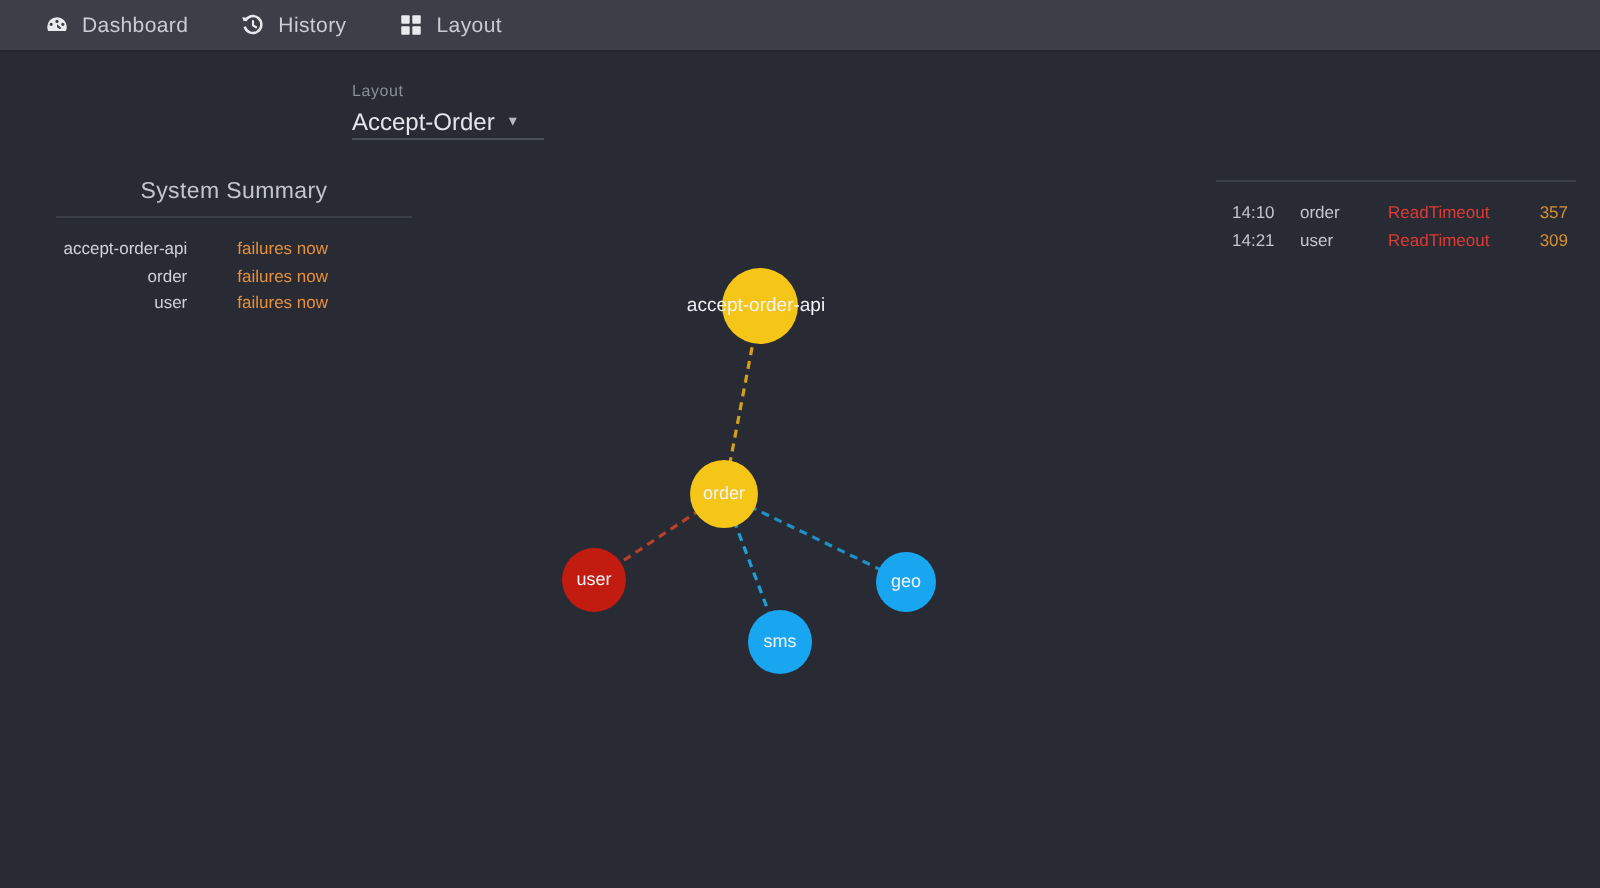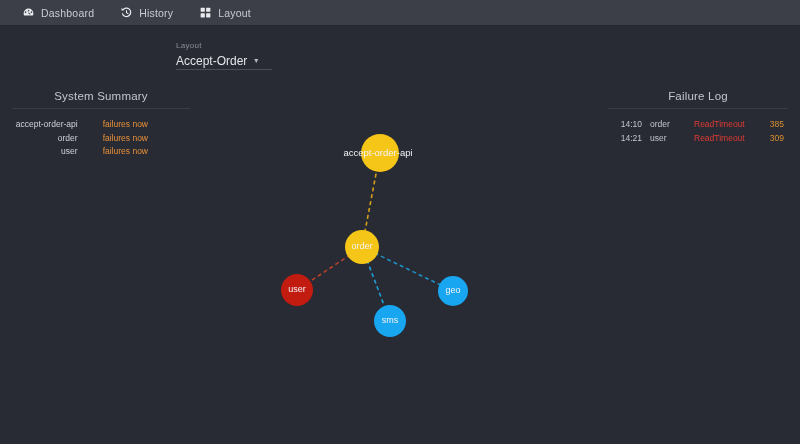--- a/index.html
+++ b/index.html
@@ -42,34 +42,34 @@
   .layout-select .caret { margin-left: 7px; color: #b6b9c0; font-size: 8px; line-height: 1; }
 
   
   .panel { position: absolute; }
   .panel-title {
     text-align: center; color: #c3c6cc; font-size: 11.5px;
     padding-bottom: 6px; letter-spacing: .2px;
   }
   .panel-rule { height: 1px; background: #393d46; margin-bottom: 9px; }
 
-  #summary-panel { left: 12px; top: 90px; width: 178px; }
+  #summary-panel { left: 28px; top: 90px; width: 178px; }
   .sum-row {
     display: flex; justify-content: flex-end; align-items: baseline;
     gap: 6px; font-size: 8.5px; line-height: 13.5px; padding-right: 42px;
   }
   .sum-name { color: #cfd2d8; }
   .sum-stat { color: #e8903a; margin-left: 19px; }
 
   #failure-panel { left: 608px; top: 90px; width: 180px; }
   .log-row {
     display: flex; align-items: baseline;
     font-size: 8.5px; line-height: 13.5px; padding: 0 4px 0 8px;
   }
-  .log-time { color: #c3c6cc; width: 26px; flex: none; text-align: right; }
+  .log-time { color: #c3c6cc; width: 26px; flex: none; }
   .log-svc  { color: #c3c6cc; width: 44px; flex: none; padding-left: 8px; }
   .log-err  { color: #e03a34; flex: 1 1 auto; padding-left: 8px; }
   .log-num  { color: #d89030; flex: none; text-align: right; width: 22px; }
 
   
   #graph { position: absolute; left: 0; top: 26px; width: 800px; height: 418px; }
   .node-label {
     font-size: 9px; fill: #f2f3f5; font-family: "Liberation Sans", sans-serif;
     text-anchor: middle; dominant-baseline: middle; pointer-events: none;
   }
@@ -137,28 +137,27 @@
           <span class="sum-stat">failures now</span>
         </div>
         <div class="sum-row">
           <span class="sum-name">user</span>
           <span class="sum-stat">failures now</span>
         </div>
       </div>
   </div>
 
   <div class="panel" id="failure-panel">
-    <div class="panel-title">Failure Log</div>
     <div class="panel-rule"></div>
     <div id="failure-rows">
         <div class="log-row">
           <span class="log-time">14:10</span>
           <span class="log-svc">order</span>
           <span class="log-err">ReadTimeout</span>
-          <span class="log-num">385</span>
+          <span class="log-num">357</span>
         </div>
         <div class="log-row">
           <span class="log-time">14:21</span>
           <span class="log-svc">user</span>
           <span class="log-err">ReadTimeout</span>
           <span class="log-num">309</span>
         </div>
       </div>
   </div>
 

